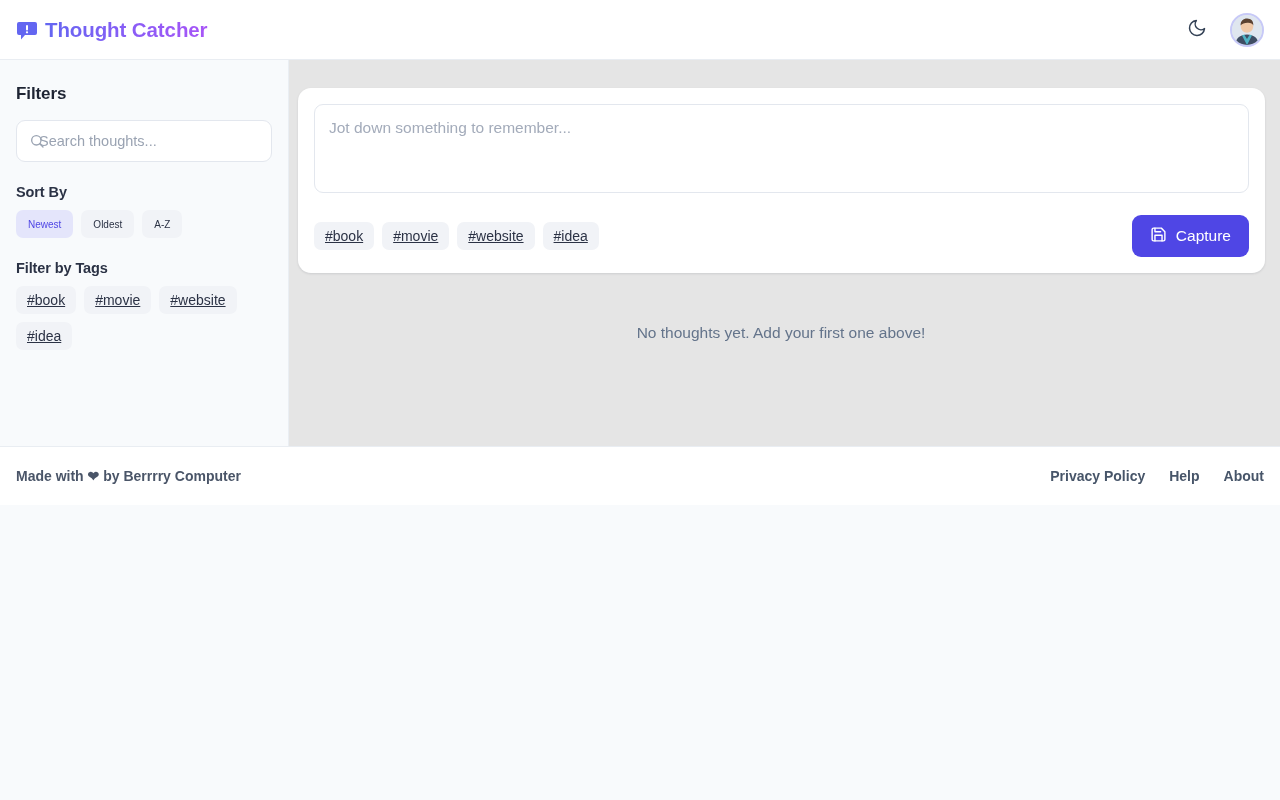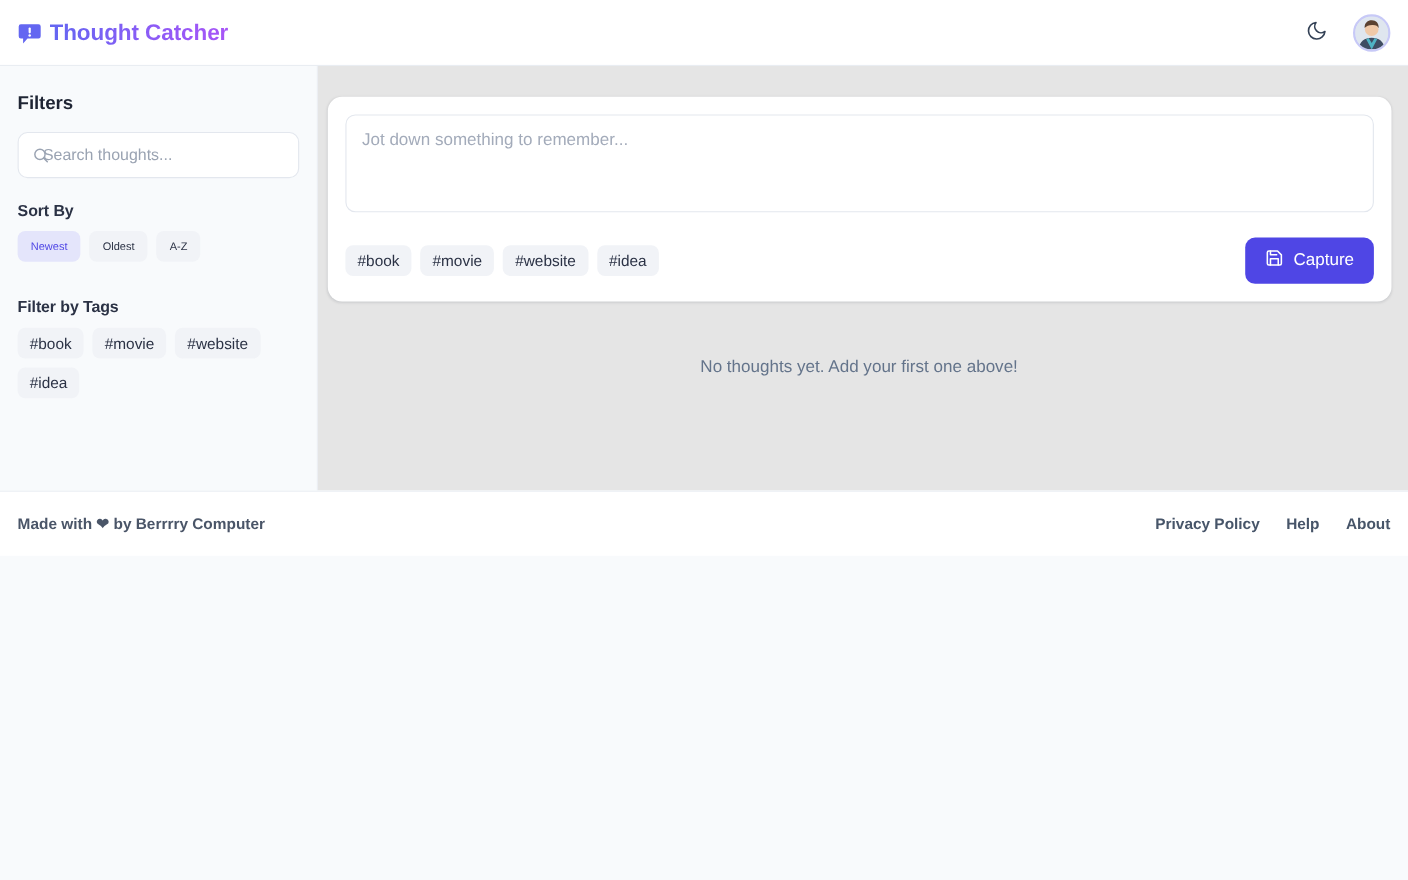--- a/index.html
+++ b/index.html
@@ -150,33 +150,34 @@
     font-size: 10px;
     font-family: "Liberation Sans", sans-serif;
     display: inline-flex;
     align-items: center;
     cursor: pointer;
   }
   .sort-chip.active {
     background: #e4e5fb;
     color: #4f46e5;
   }
-  .sort-group { margin-bottom: 34px; }
+  .sort-group { margin-bottom: 22px; }
   .tag-chip {
     height: 28px;
     padding: 11px 11px;
     border-radius: 7px;
     border: none;
     background: #f1f3f7;
     color: #2b3245;
     font-size: 14px;
     font-family: "Liberation Sans", sans-serif;
     display: inline-flex;
     align-items: center;
     cursor: pointer;
+    text-decoration: underline;
   }
   .tag-row { max-width: 256px; }
 
   
   .main {
     flex: 1 1 auto;
     background: #e5e5e5;
     padding: 28px 16px 0 8px;
   }
   .compose-card {

